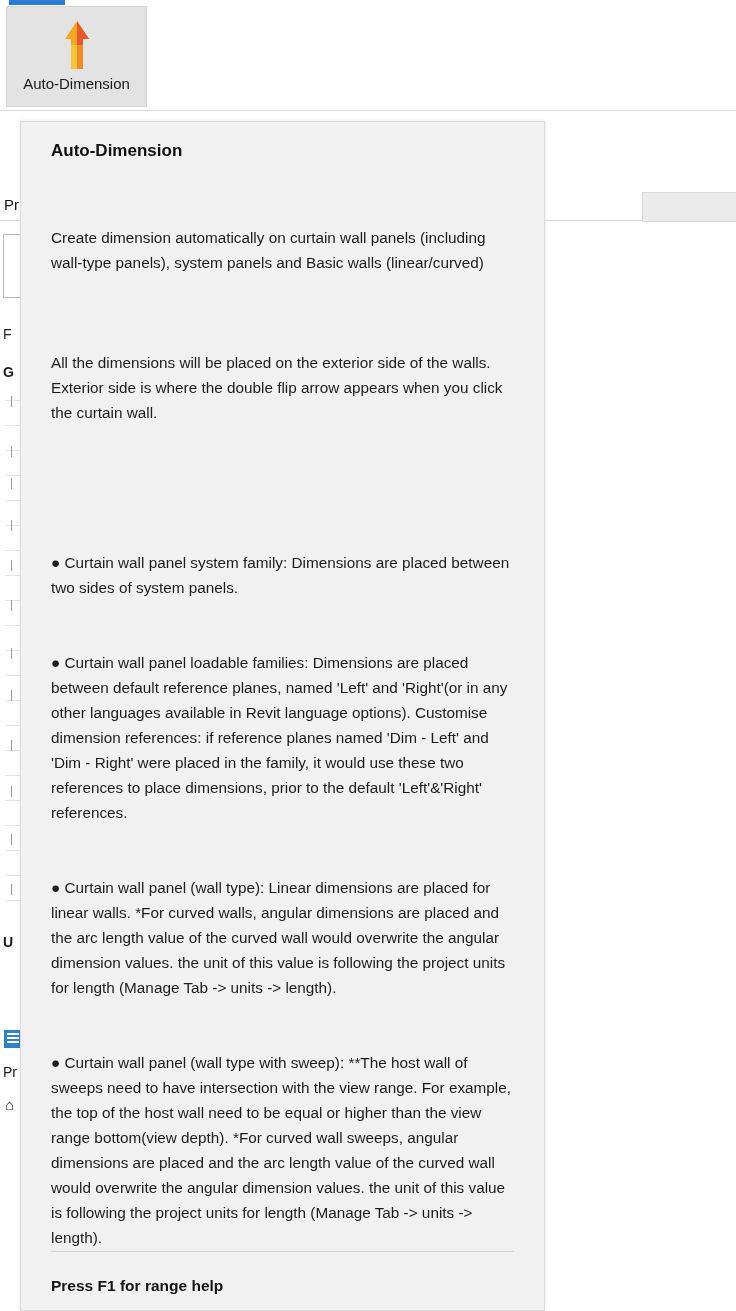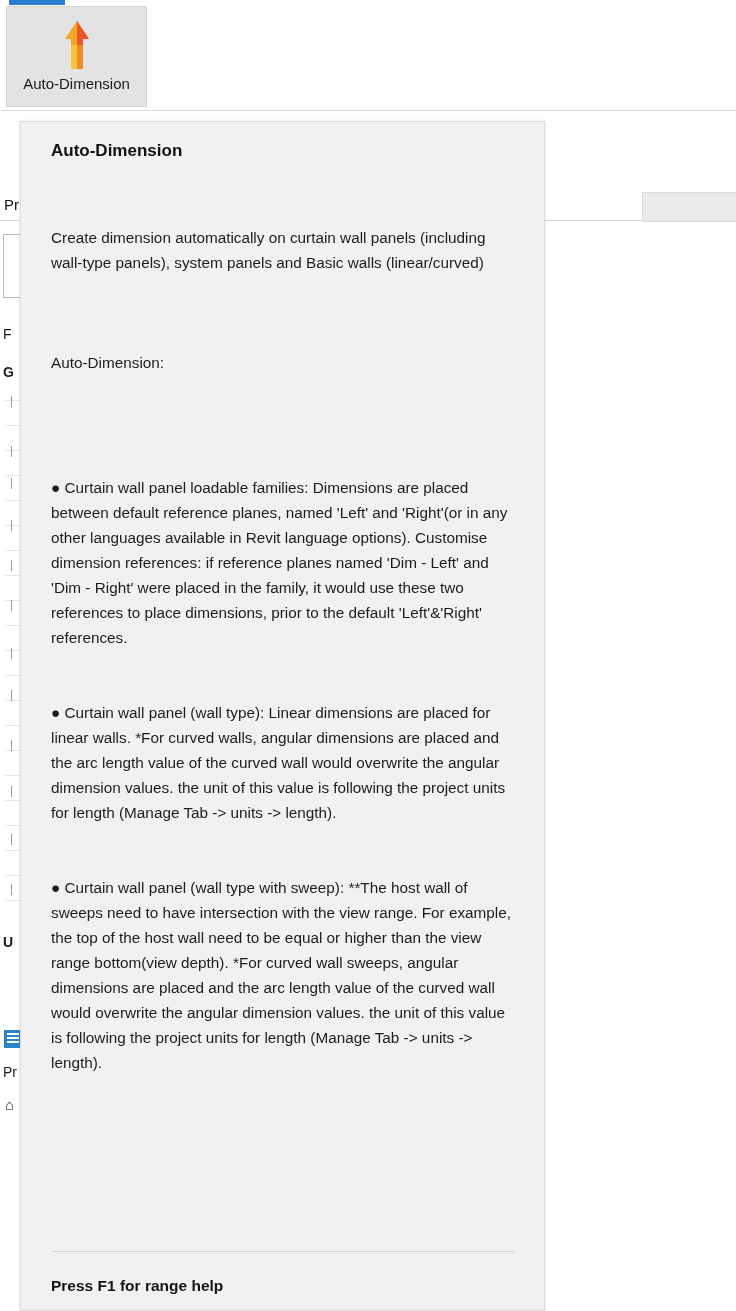--- a/index.html
+++ b/index.html
@@ -300,22 +300,23 @@
     </div>
 
 
   </div>
 </div>
 
 <div class="tooltip">
   <div class="tt-title">Auto-Dimension</div>
   <div class="tt-body">
     <p class="tt-para">Create dimension automatically on curtain wall panels (including wall-type panels), system panels and Basic walls (linear/curved)</p>
-    <p class="tt-para tight">Auto-Dimension:</p>
+    <p class="tt-para">All the dimensions will be placed on the exterior side of the walls. Exterior side is where the double flip arrow appears when you click the curtain wall.</p>
     <ul class="tt-list">
+      <li>● Curtain wall panel system family: Dimensions are placed between two sides of system panels.</li>
       <li>● Curtain wall panel loadable families: Dimensions are placed between default reference planes, named 'Left' and 'Right'(or in any other languages available in Revit language options). Customise dimension references: if reference planes named 'Dim - Left' and 'Dim - Right' were placed in the family, it would use these two references to place dimensions, prior to the default 'Left'&amp;'Right' references.</li>
       <li>● Curtain wall panel (wall type): Linear dimensions are placed for linear walls. *For curved walls, angular dimensions are placed and the arc length value of the curved wall would overwrite the angular dimension values. the unit of this value is following the project units for length (Manage Tab -&gt; units -&gt; length).</li>
       <li>● Curtain wall panel (wall type with sweep): **The host wall of sweeps need to have intersection with the view range. For example, the top of the host wall need to be equal or higher than the view range bottom(view depth). *For curved wall sweeps, angular dimensions are placed and the arc length value of the curved wall would overwrite the angular dimension values. the unit of this value is following the project units for length (Manage Tab -&gt; units -&gt; length).</li>
       
       
       
       
     </ul>
   </div>
   <div class="tt-footer-sep"></div>

